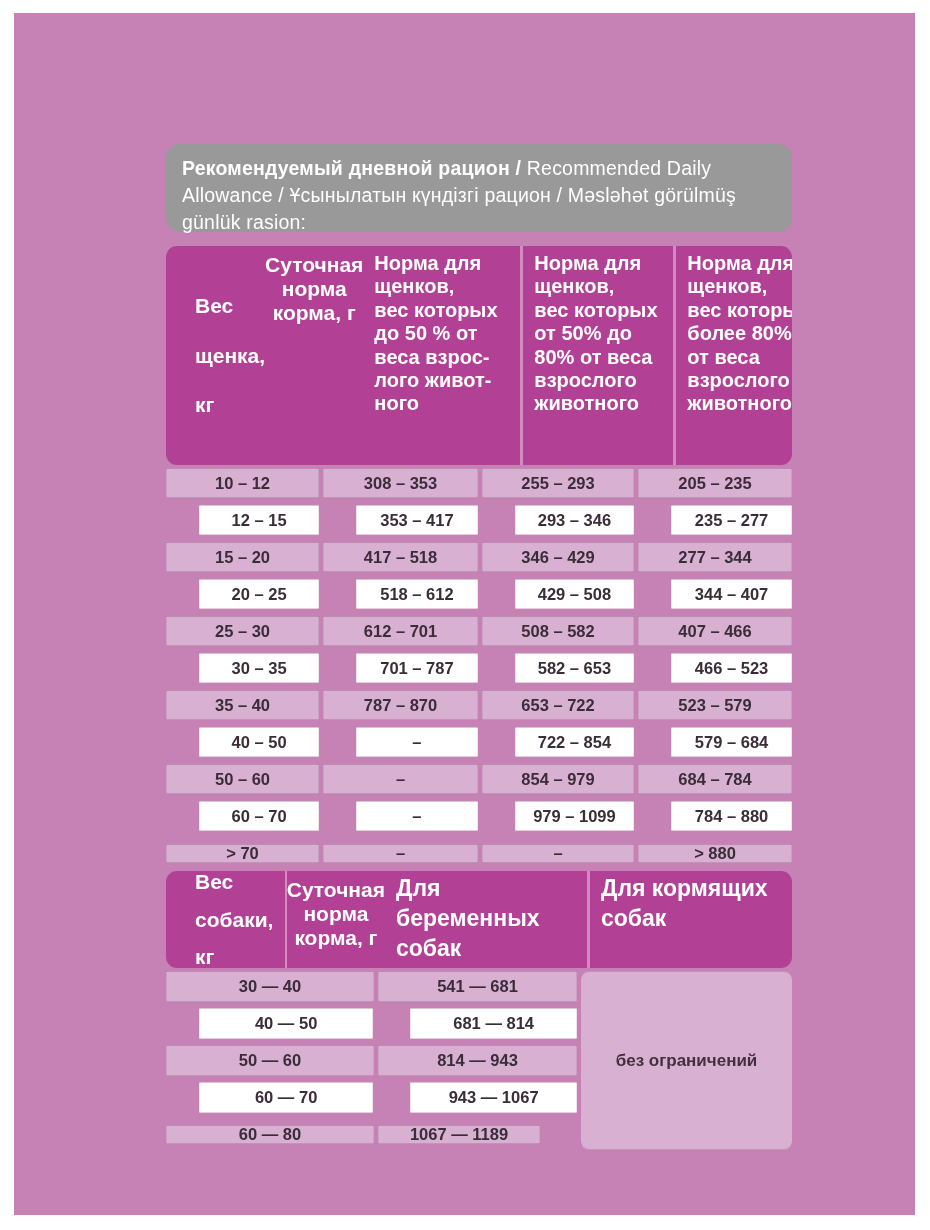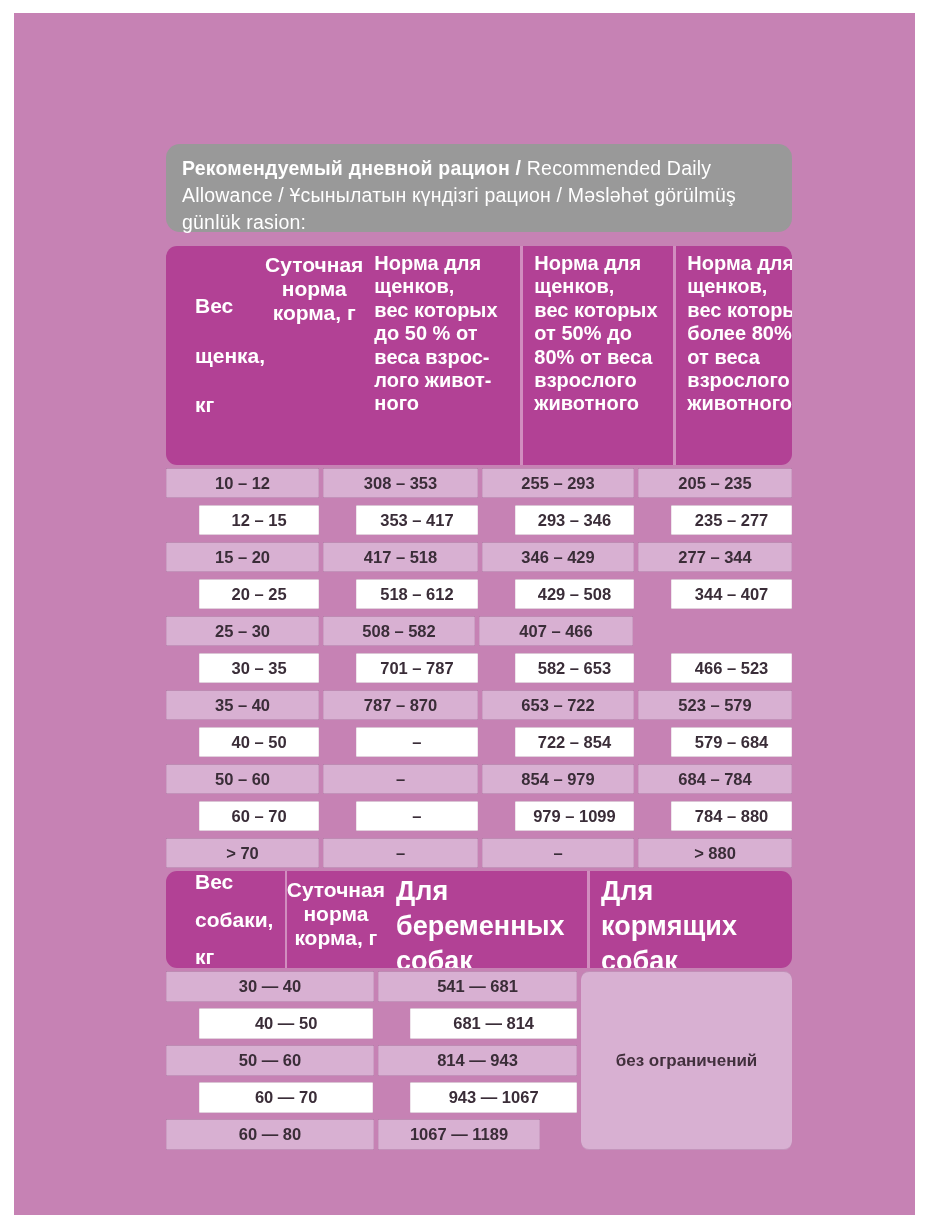--- a/index.html
+++ b/index.html
@@ -65,27 +65,27 @@
   .subcell{
     box-sizing:border-box;
     padding:6px 4px 0 11px;
     font-size:20px;font-weight:bold;
     line-height:1.17;
     white-space:pre-line;
   }
   .t1 .subcell{width:157px;}
   .t1 .subcell.s2{width:150px;}
   .t1 .subcell.s3{flex:1;}
-  .t2 .subcell{width:202px;font-size:27px;line-height:1.3;padding-top:3px;}
+  .t2 .subcell{width:202px;font-size:23px;line-height:1.3;padding-top:3px;}
   .t2 .subcell.s2{flex:1;}
   
   .tbody{margin-top:3px;}
   .trow{display:flex;gap:4px;height:30px;margin-bottom:7px;}
   .t2 .trow{height:31px;margin-bottom:6px;}
-  .trow:last-child{margin-bottom:0;}
+  .trow:last-child{margin-bottom:0;align-items:center;}
   .tcell{
     box-sizing:border-box;
     display:flex;align-items:center;justify-content:center;
     font-size:16.5px;font-weight:bold;
     color:#3a2d38;
     box-shadow:inset 0 1px 0 rgba(122,43,102,0.28), inset 0 -1px 0 rgba(122,43,102,0.22), inset 1px 0 0 rgba(122,43,102,0.12), inset -1px 0 0 rgba(122,43,102,0.12);
   }
   .cp{background:#d8b0d2;}
   .cw{background:#ffffff;margin-left:33px;}
   .t2body{display:flex;gap:4px;}
@@ -163,20 +163,21 @@
             <div class="tcell cp" style="width: 154px;">277 – 344</div>
           </div>
           <div class="trow">
             <div class="tcell cw" style="width: 153px;">20 – 25</div>
             <div class="tcell cw" style="width: 155px;">518 – 612</div>
             <div class="tcell cw" style="width: 152px;">429 – 508</div>
             <div class="tcell cw" style="width: 154px;">344 – 407</div>
           </div>
           <div class="trow">
             <div class="tcell cp" style="width: 153px;">25 – 30</div>
+            <div class="tcell cp" style="width: 155px;">612 – 701</div>
             <div class="tcell cp" style="width: 152px;">508 – 582</div>
             <div class="tcell cp" style="width: 154px;">407 – 466</div>
           </div>
           <div class="trow">
             <div class="tcell cw" style="width: 153px;">30 – 35</div>
             <div class="tcell cw" style="width: 155px;">701 – 787</div>
             <div class="tcell cw" style="width: 152px;">582 – 653</div>
             <div class="tcell cw" style="width: 154px;">466 – 523</div>
           </div>
           <div class="trow">

